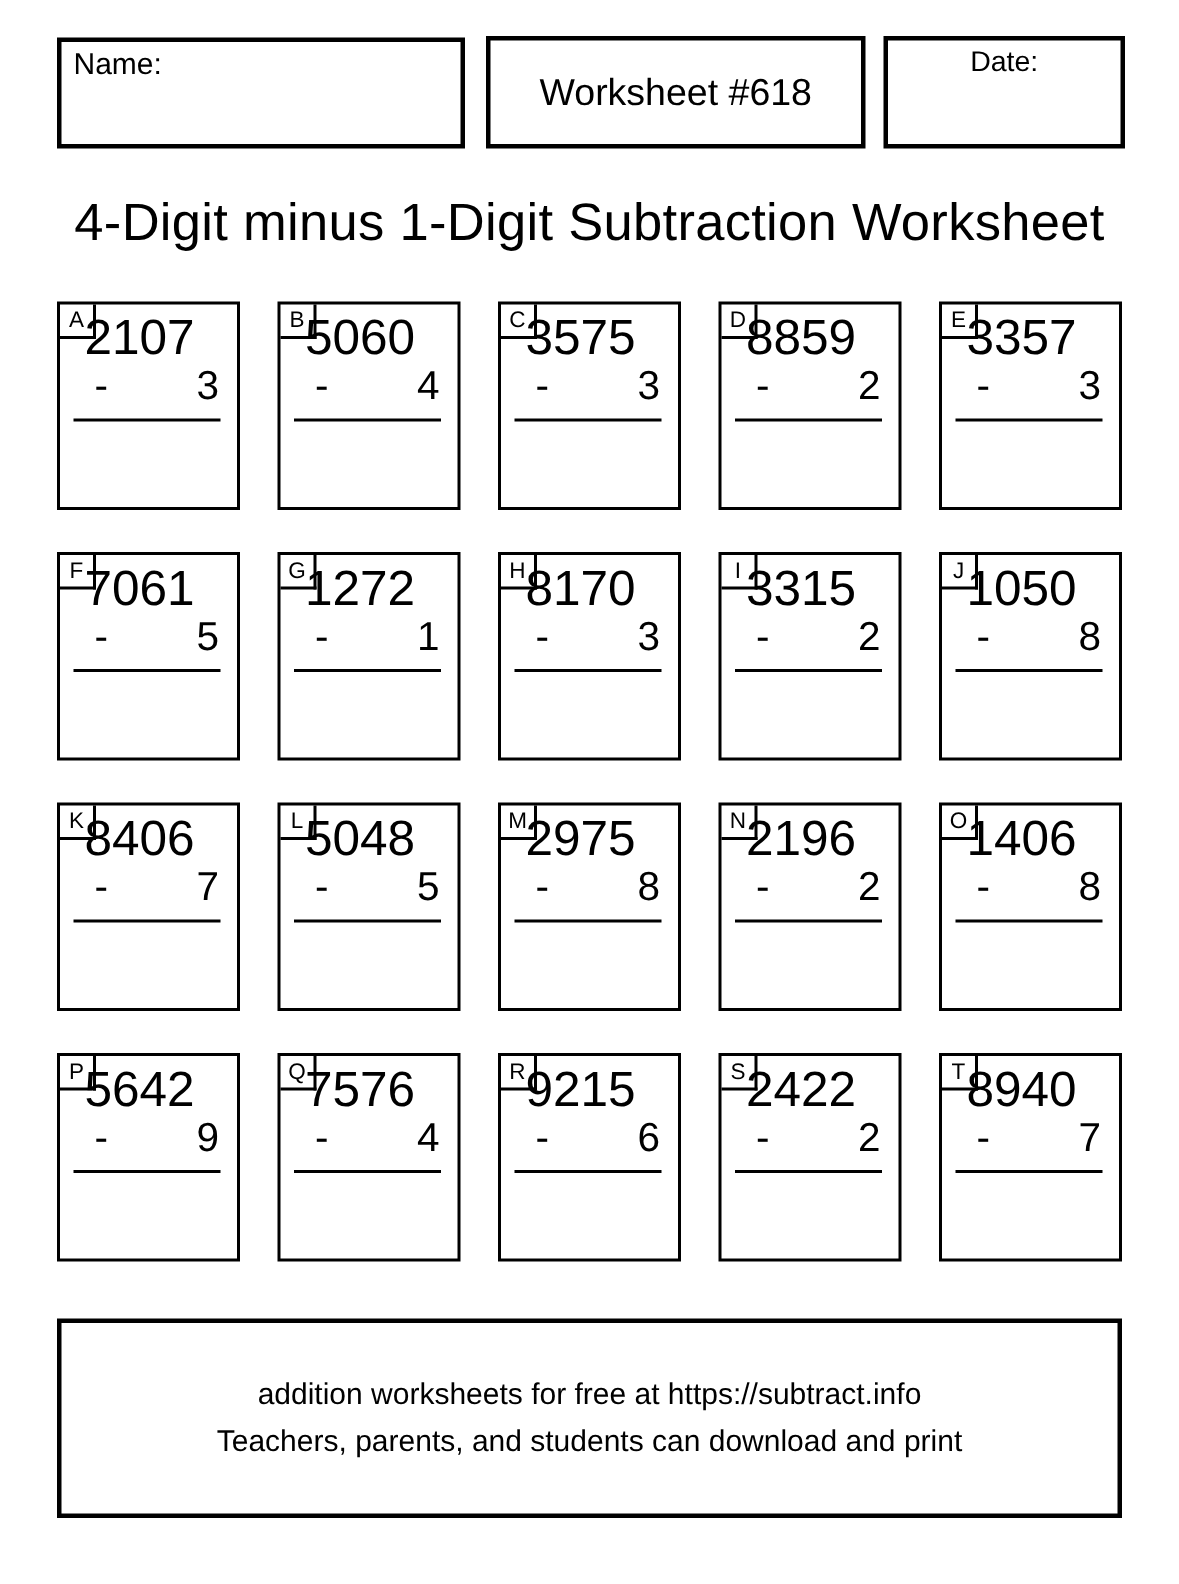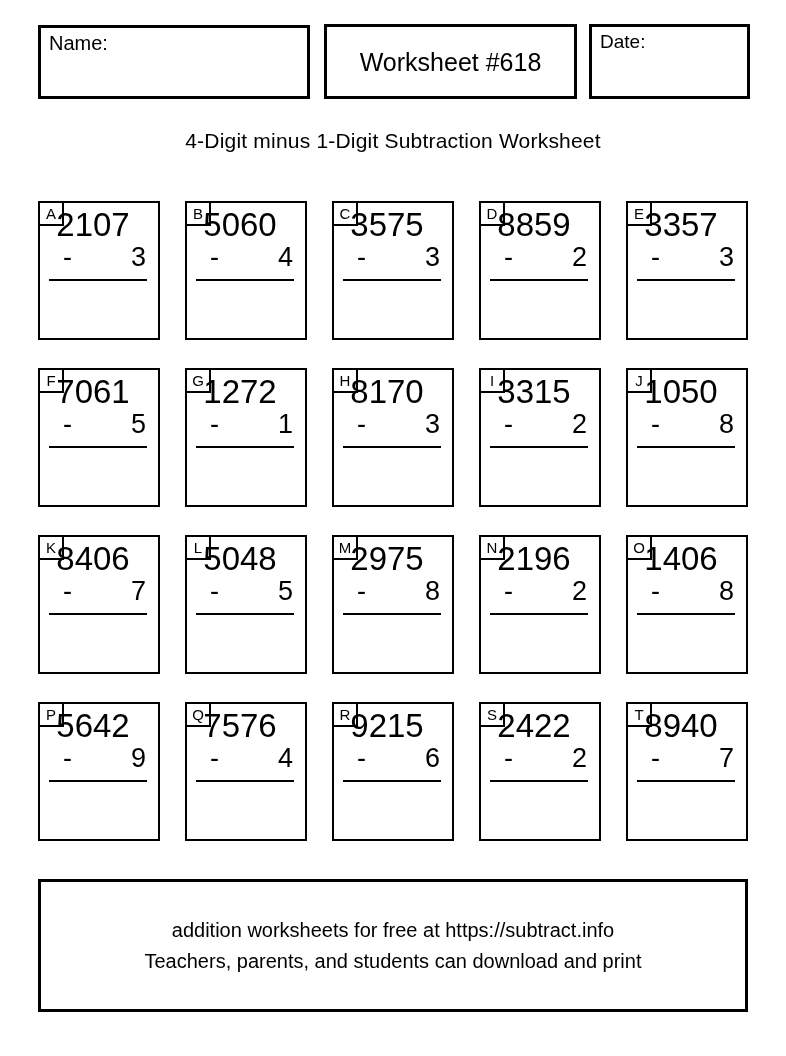--- a/index.html
+++ b/index.html
@@ -16,31 +16,31 @@
     font-family: "Liberation Sans", sans-serif;
     overflow: hidden;
   }
   .box {
     position: absolute;
     border: 3px solid #000000;
     box-sizing: border-box;
     background: #ffffff;
   }
   .name-box  { left: 38px;  top: 25px; width: 272px; height: 74px; font-size: 20px; padding: 4px 8px; }
-  .date-box  { left: 589px; top: 24px; width: 161px; height: 75px; font-size: 19px; padding: 4px 8px; }
+  .date-box  { left: 589px; top: 24px; width: 161px; height: 75px; font-size: 19px; padding: 4px 8px; text-align: center; }
   .worksheet-box {
     left: 324px; top: 24px; width: 253px; height: 75px;
     display: flex; flex-direction: column; justify-content: center; align-items: center;
     font-size: 25px; line-height: 28px; text-align: center;
   }
   .page-title {
     position: absolute;
     left: 0; top: 129px; width: 100%;
     text-align: center;
-    font-size: 21px;
+    font-size: 35px;
     letter-spacing: 0.2px;
     white-space: nowrap;
   }
   .problems-grid {
     position: absolute;
     left: 38px; top: 201px; width: 710px;
     display: grid;
     grid-template-columns: repeat(5, 122px);
     column-gap: 25px;
     row-gap: 28px;

